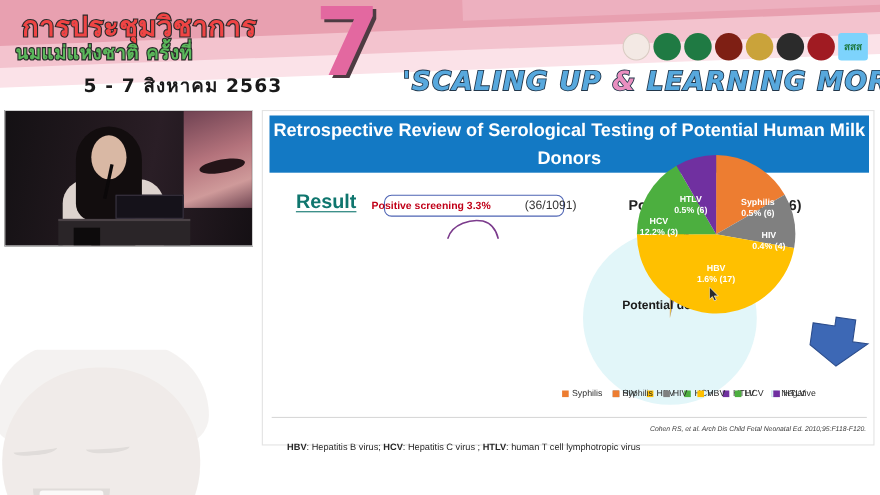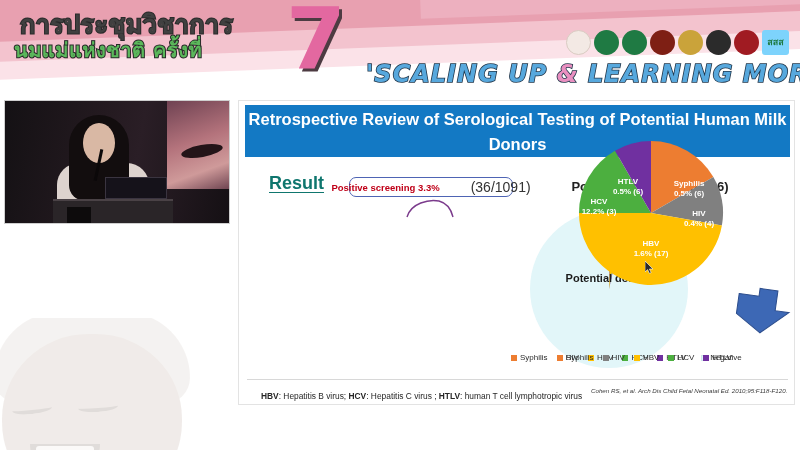--- a/index.html
+++ b/index.html
@@ -17,23 +17,23 @@
             background:#f3c3ce; transform:rotate(-2.2deg); }
   .band-c { position:absolute; left:-60px; top:46px; width:940px; height:18px;
             background:#fbe2e8; transform:rotate(-2.2deg); }
   .band-right { position:absolute; left:420px; top:-30px; width:460px; height:40px;
             background:#edb0bf; transform:rotate(-2.2deg); }
 
   .th-line1, .th-line2, .th-date {
     position:absolute; font-weight:bold; white-space:nowrap;
     font-family:"DejaVu Sans", sans-serif;
   }
-  .th-line1 { left:20px; top:4px; font-size:25px; color:#404040;
+  .th-line1 { left:20px; top:4px; font-size:25px; color:#ef4444;
       -webkit-text-stroke:2px #2a2a2a; paint-order:stroke fill; letter-spacing:0.5px; }
-  .th-line2 { left:14px; top:34px; font-size:20px; color:#5bb85b;
+  .th-line2 { left:14px; top:34px; font-size:17px; color:#5bb85b;
       -webkit-text-stroke:2px #2a2a2a; paint-order:stroke fill; letter-spacing:0.5px; }
   .th-date  { left:76px; top:64px; font-size:17px; color:#1a1a1a; letter-spacing:1px; }
 
   .big-seven { position:absolute; left:286px; top:-4px; font-size:86px; line-height:86px;
      font-weight:bold; color:#e368a0; font-family:"DejaVu Sans", sans-serif;
      text-shadow: 3px 3px 0 #4d3b42; }
 
   .tagline { position:absolute; left:366px; top:60px; font-size:24px; font-weight:bold;
      font-style:italic; color:#57a8dd; white-space:nowrap;
      font-family:"DejaVu Sans", sans-serif; letter-spacing:1px;
@@ -106,21 +106,21 @@
       line-height:25px; text-align:center; padding-top:2px; }
 
   .result-word { position:absolute; left:30px; top:72px; font-size:18px; font-weight:bold;
       color:#0f766e; text-decoration:underline; text-underline-offset:3px; }
 
   .callout { position:absolute; left:110px; top:76px; width:164px; height:20px;
       border:1.6px solid #4e64b4; border-radius:7px; background:#ffffff;
       display:flex; align-items:center; justify-content:center; gap:3px;
       font-size:9.5px; white-space:nowrap; }
   .callout .hl { color:#c00018; font-weight:bold; }
-  .callout .sub { color:#333; font-size:14px;margin-left:28px; }
+  .callout .sub { color:#333; font-size:11px;margin-left:28px; }
 
   .arrow { position:absolute; left:496px; top:186px; width:56px; height:48px; }
 
   
   .pie-left { position:absolute; left:290px; top:108px; width:160px; height:160px; }
   .pl-label { position:absolute; left:0; top:62px; width:160px; text-align:center;
       font-size:11px; font-weight:bold; color:#1b1b1b; line-height:15px; }
 
   
   .pie-right { position:absolute; left:336px; top:36px; width:152px; height:152px; }
@@ -128,41 +128,42 @@
       font-size:13px; font-weight:bold; color:#222; }
 
   .slice-lbl { position:absolute; color:#ffffff; font-size:8px; font-weight:bold;
       text-align:center; line-height:10px; white-space:nowrap; pointer-events:none; }
 
   .legend { position:absolute; display:flex; align-items:center; gap:9px;
       font-size:8px; color:#2c2c2c; white-space:nowrap; }
   .legend .item { display:flex; align-items:center; gap:3px; }
   .legend .sw { width:6px; height:6px; display:inline-block; }
 
-  .footnote { position:absolute; left:10px; top:290px; width:540px;
+  .footnote { position:absolute; left:10px; top:300px; width:540px;
       font-size:8.4px; color:#262626; white-space:nowrap;padding-left:12px; }
   .footnote b { font-weight:bold; }
   .cite { position:absolute; left:352px; top:286px; font-size:6.2px; font-style:italic;
       color:#3a3a3a; white-space:nowrap; }
 
   .cursor { position:absolute; left:0; top:0; width:9px; height:13px; }
 </style>
 </head>
 <body>
 
 <div class="screen">
 
   <div class="banner">
     <div class="band-a"></div>
     <div class="band-b"></div>
     <div class="band-c"></div>
     <div class="band-right"></div>
 
     <div class="th-line1">การประชุมวิชาการ</div>
     <div class="th-line2">นมแม่แห่งชาติ ครั้งที่</div>
+    <div class="th-date">5 - 7 สิงหาคม 2563</div>
 
     <div class="big-seven">7</div>
 
     <div class="tagline"><span>'SCALING UP </span><span class="amp">&amp;</span><span> LEARNING MORE'</span></div>
 
     <div class="logo-row">
       <div class="logo l1"></div>
       <div class="logo l2"></div>
       <div class="logo l3"></div>
       <div class="logo l4"></div>

